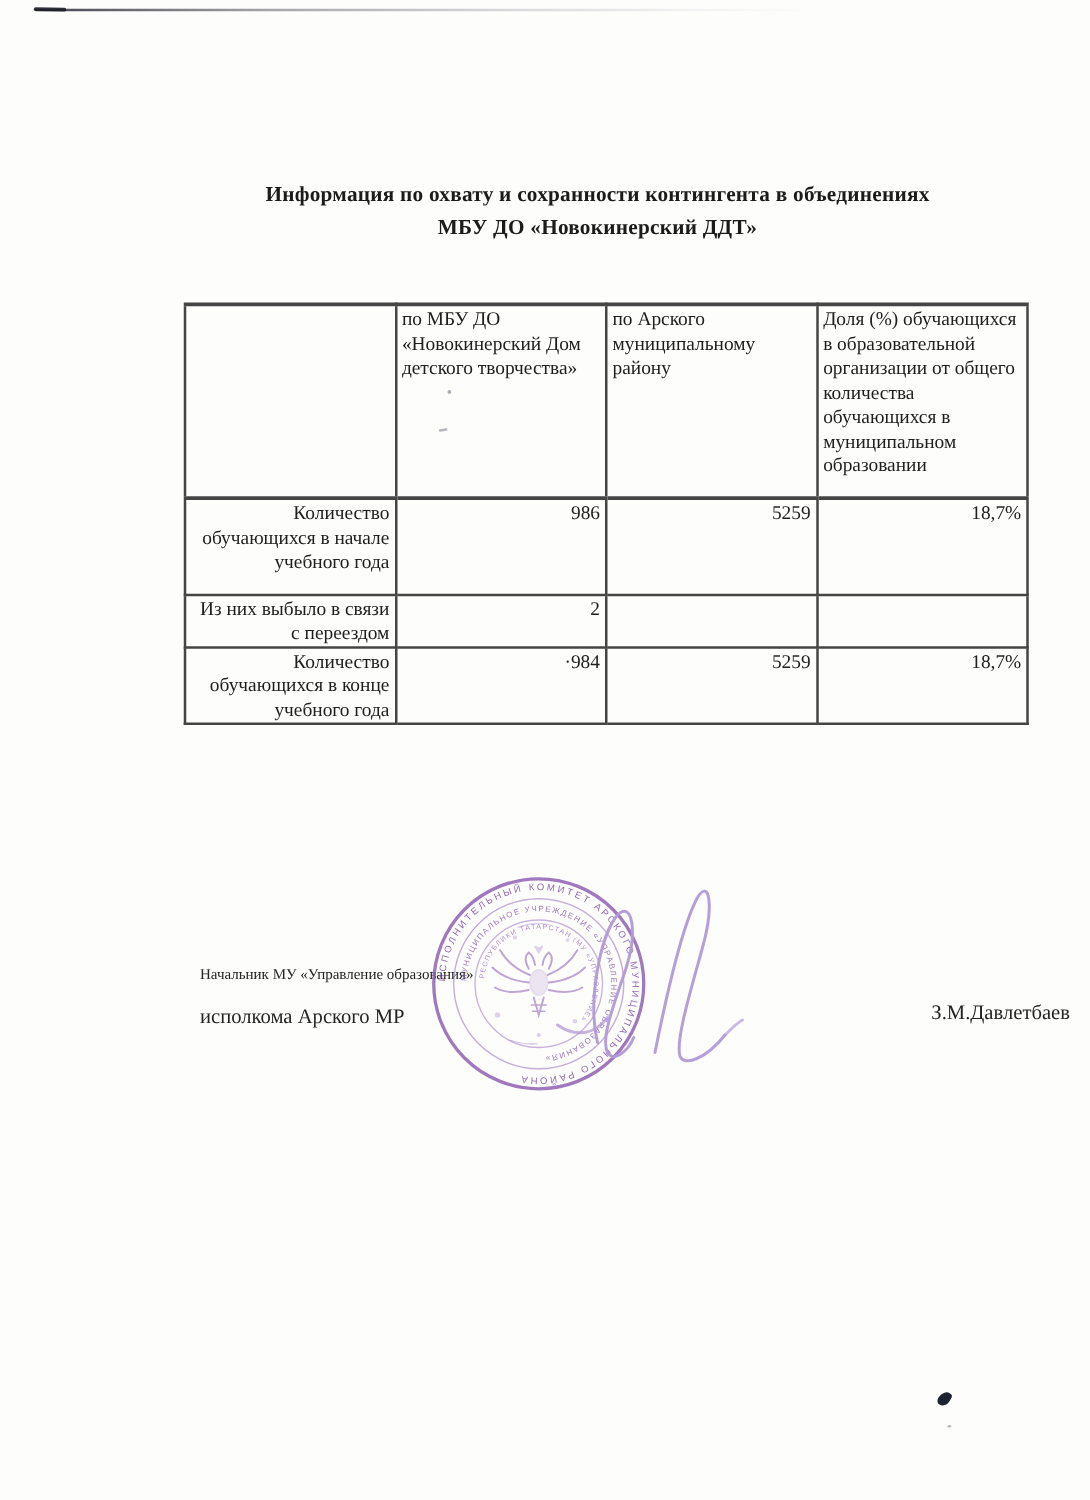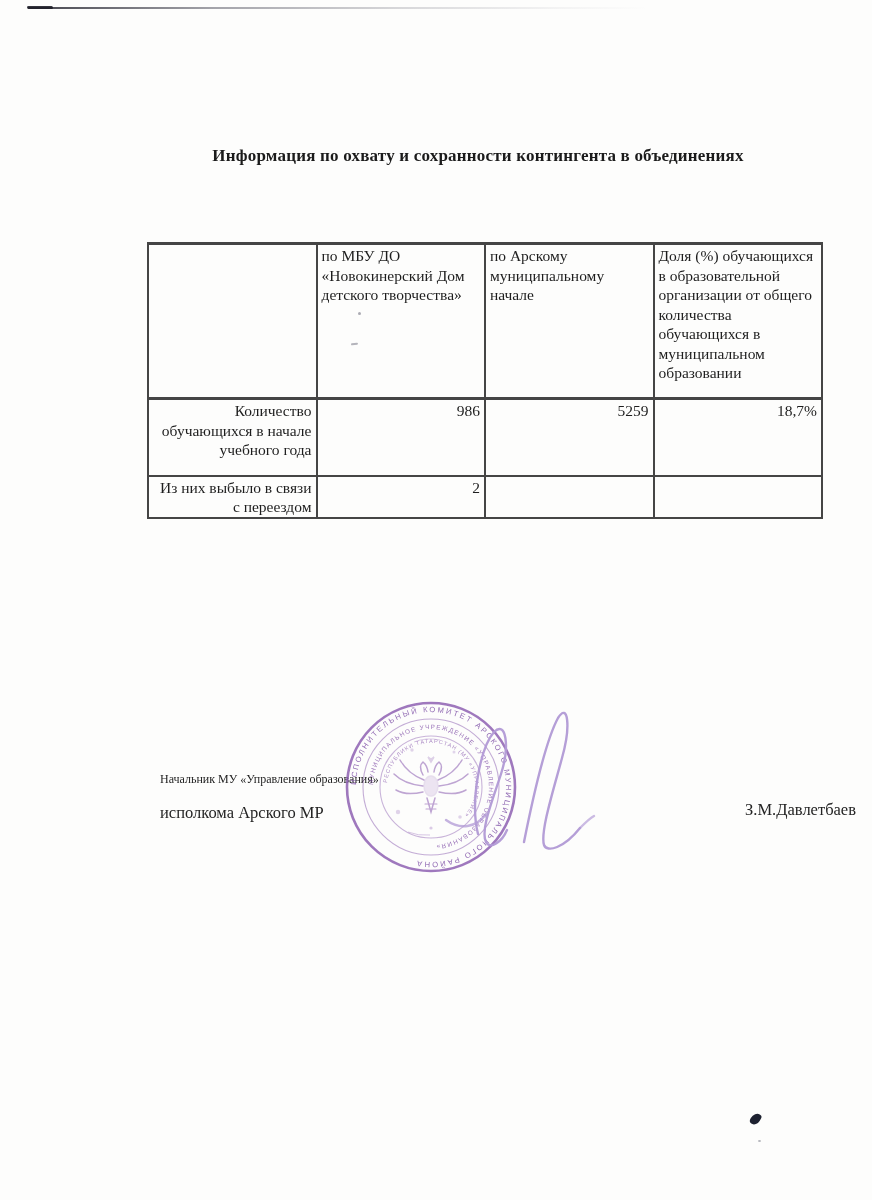--- a/index.html
+++ b/index.html
@@ -68,49 +68,56 @@
 
   <div class="scan-top-line"></div>
   <div class="scan-top-blob"></div>
   <div class="table-speck-1"></div>
   <div class="table-speck-2"></div>
   <div class="ink-blob"></div>
   <div class="ink-speck"></div>
 
   <div class="title">
     <div>Информация по охвату и сохранности контингента в объединениях</div>
+    <div>МБУ ДО «Новокинерский ДДТ»</div>
   </div>
 
   <table class="report">
     <colgroup>
       <col style="width:25%">
         <col style="width:25%">
         <col style="width:25%">
         <col style="width:25%">
     </colgroup>
     <thead>
       <tr class="hdr">
         <th></th>
         <th>по МБУ ДО «Новокинерский Дом детского творчества»</th>
-        <th>по Арскому муниципальному начале</th>
+        <th>по Арского муниципальному району</th>
         <th>Доля (%) обучающихся в образовательной организации от общего количества обучающихся в муниципальном образовании</th>
       </tr>
     </thead>
     <tbody>
       <tr class="r1">
         <td>Количество обучающихся в начале учебного года</td>
         <td>986</td>
         <td>5259</td>
         <td>18,7%</td>
       </tr>
       <tr class="r2">
         <td>Из них выбыло в связи с переездом</td>
         <td>2</td>
         <td></td>
         <td></td>
+      </tr>
+      <tr class="r3">
+        <td>Количество обучающихся в конце учебного года</td>
+        <td>·984</td>
+        <td>5259</td>
+        <td>18,7%</td>
       </tr>
     </tbody>
   </table>
 
   <div class="sig-line1">Начальник МУ «Управление образования»</div>
   <div class="sig-line2">исполкома Арского МР</div>
   <div class="sig-name">З.М.Давлетбаев</div>
 
   <div class="stamp-wrap">
     <svg width="290" height="215" viewBox="0 0 290 215">

